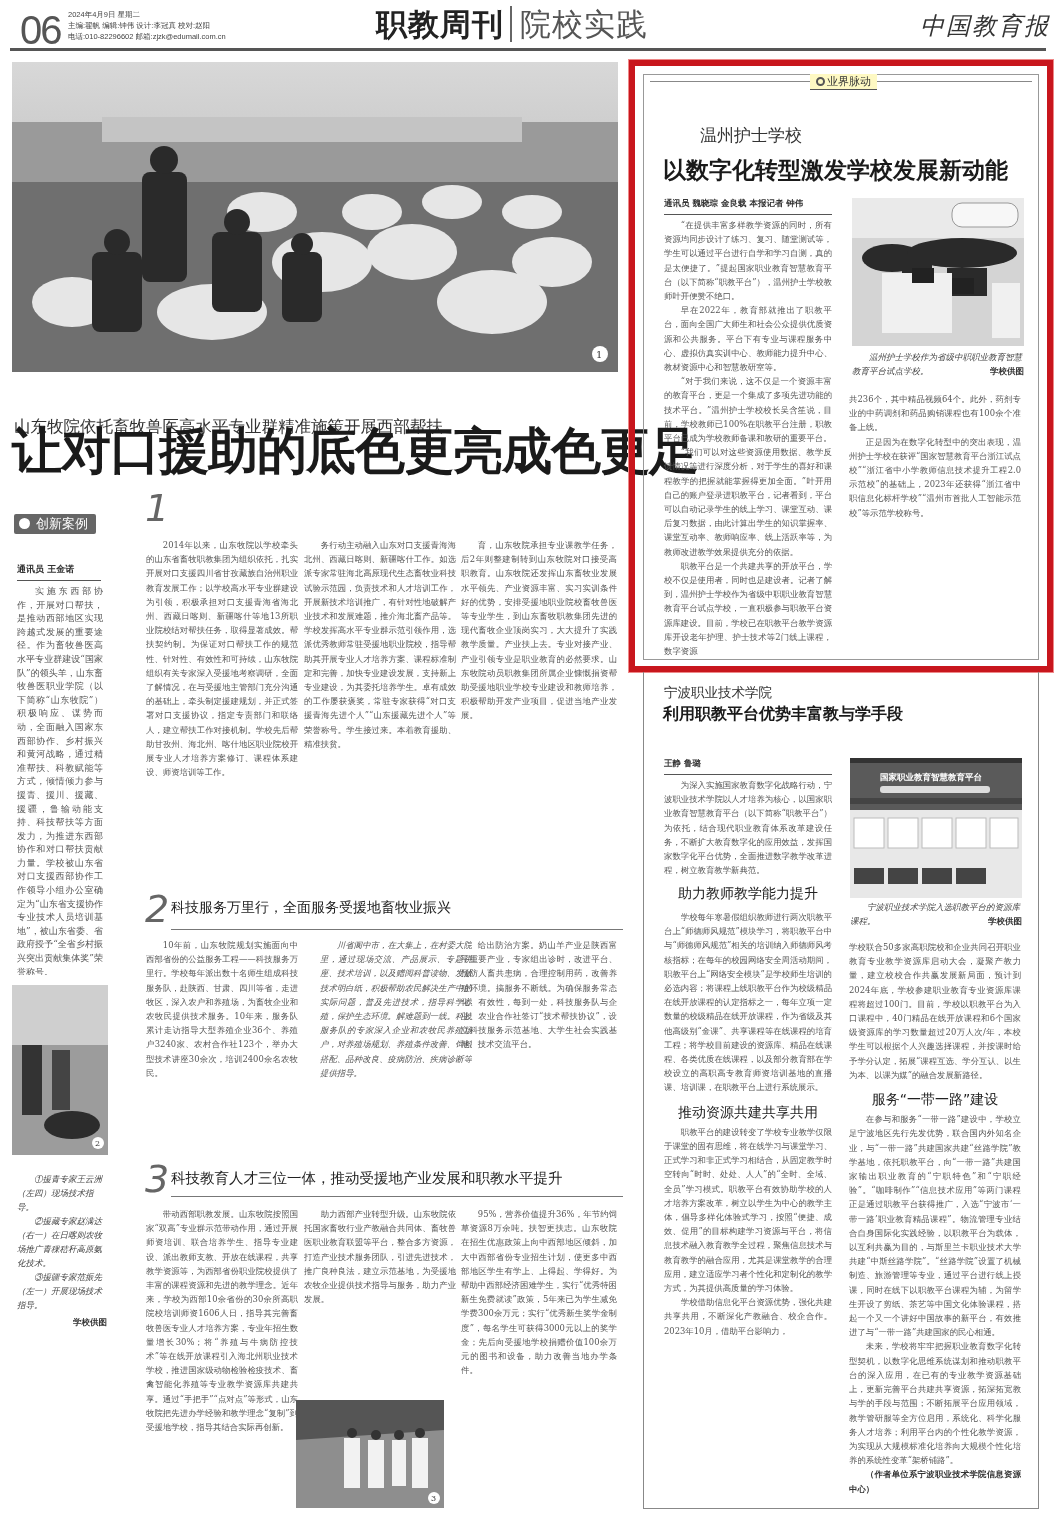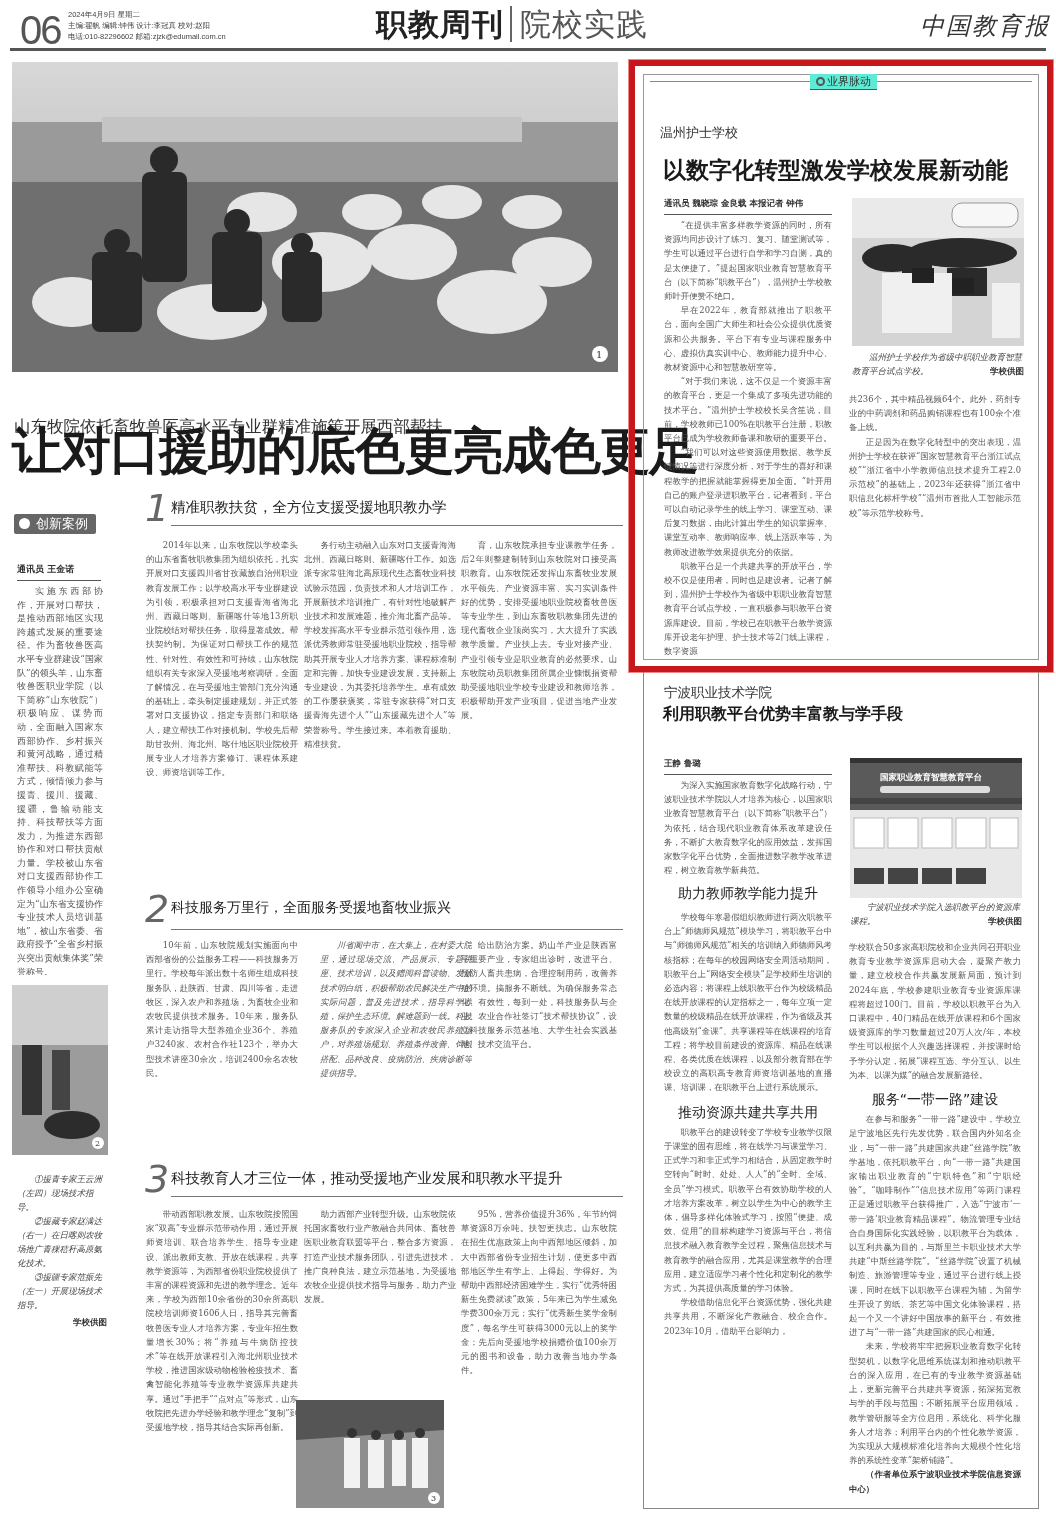--- a/index.html
+++ b/index.html
@@ -19,21 +19,21 @@
 .txt p{text-indent:2em}
 .sec-head{font-family:"DejaVu Sans",sans-serif;color:#222;border-bottom:1.5px solid #777}
 .sec-num{font-family:"DejaVu Sans",sans-serif;font-size:38px;color:#666;font-style:italic;font-weight:100}
 .badge{background:#666;color:#fff;font-family:"DejaVu Sans",sans-serif;font-size:13px;padding:1px 8px 1px 22px;border-radius:2px;position:absolute}
 .badge:before{content:"";position:absolute;left:5px;top:4px;width:11px;height:11px;border-radius:50%;background:#fff}
 .byline{font-family:"DejaVu Sans",sans-serif;font-size:9px;color:#333;font-weight:bold;border-bottom:1px solid #555;padding-bottom:4px}
 .caption{font-family:"DejaVu Serif",serif;font-size:8.5px;line-height:14px;color:#444;font-style:italic}
 .credit{font-family:"DejaVu Sans",sans-serif;font-size:8.5px;font-weight:bold;color:#333;font-style:normal}
 .redbox{left:629px;top:60px;width:424px;height:612px;border:6px solid #c8161d;box-shadow:0 0 0 1px #e88}
 .inner-box{left:643px;top:74px;width:396px;height:586px;border:1px solid #999}
-.pulse{font-family:Liberation Serif, serif;font-size:11px;color:#333;background:#5eead4;padding:0 6px;border-bottom:1px solid #555}
+.pulse{font-family:Liberation Serif, serif;font-size:11px;color:#333;background:#fef9c3;padding:0 6px;border-bottom:1px solid #555}
 .subhead{font-family:"DejaVu Sans",sans-serif;font-size:14px;color:#222;text-align:center}
 </style>
 </head>
 <body>
 
 <div class="abs hdr-num">06</div>
 <div class="abs hdr-meta">
   <div>2024年4月9日  星期二</div>
   <div>主编:翟帆  编辑:钟伟  设计:李冠真  校对:赵阳</div>
   <div>电话:010-82296602  邮箱:zjzk@edumail.com.cn</div>
@@ -104,21 +104,20 @@
 </div>
 <div class="abs caption" style="left:17px;top:1172px;width:90px;">
   <div style="text-indent:2em">①援青专家王云洲（左四）现场技术指导。</div>
   <div style="text-indent:2em">②援藏专家赵满达（右一）在日喀则农牧场推广青稞秸秆高原氨化技术。</div>
   <div style="text-indent:2em">③援疆专家范振先（左一）开展现场技术指导。</div>
   <div class="credit" style="text-align:right;margin-top:3px">学校供图</div>
 </div>
 
 <div class="abs" style="left:145px;top:494px;width:478px;height:34px;">
   <span class="abs sec-num" style="left:0;top:-8px;">1</span>
-  <div class="abs sec-head" style="left:26px;top:4px;width:452px;font-size:14.5px;padding-bottom:8px;">精准职教扶贫，全方位支援受援地职教办学</div>
 </div>
 <div class="abs txt" style="left:146px;top:538px;width:152px;height:340px;">
     <p>2014年以来，山东牧院以学校牵头的山东省畜牧职教集团为组织依托，扎实开展对口支援四川省甘孜藏族自治州职业教育发展工作；以学校高水平专业群建设为引领，积极承担对口支援青海省海北州、西藏日喀则、新疆喀什等地13所职业院校结对帮扶任务，取得显著成效。帮扶契约制。为保证对口帮扶工作的规范性、针对性、有效性和可持续，山东牧院组织有关专家深入受援地考察调研，全面了解情况，在与受援地主管部门充分沟通的基础上，牵头制定援建规划，并正式签署对口支援协议，指定专责部门和联络人，建立帮扶工作对接机制。学校先后帮助甘孜州、海北州、喀什地区职业院校开展专业人才培养方案修订、课程体系建设、师资培训等工作。</p>
   </div>
 <div class="abs txt" style="left:304px;top:538px;width:152px;height:340px;">
     <p>务行动主动融入山东对口支援青海海北州、西藏日喀则、新疆喀什工作。如选派专家常驻海北高原现代生态畜牧业科技试验示范园，负责技术和人才培训工作，开展新技术培训推广，有针对性地破解产业技术和发展难题，推介海北畜产品等。学校发挥高水平专业群示范引领作用，选派优秀教师常驻受援地职业院校，指导帮助其开展专业人才培养方案、课程标准制定和完善，加快专业建设发展，支持新上专业建设，为其委托培养学生。卓有成效的工作屡获褒奖，常驻专家获得“对口支援青海先进个人”“山东援藏先进个人”等荣誉称号。学生接过来。本着教育援助、精准扶贫。</p>
   </div>
 <div class="abs txt" style="left:461px;top:538px;width:156px;height:340px;">
     <p>育，山东牧院承担专业课教学任务，后2年则整建制转到山东牧院对口接受高职教育。山东牧院还发挥山东畜牧业发展水平领先、产业资源丰富、实习实训条件好的优势，安排受援地职业院校畜牧兽医等专业学生，到山东畜牧职教集团先进的现代畜牧企业顶岗实习，大大提升了实践教学质量。产业扶上去。专业对接产业、产业引领专业是职业教育的必然要求。山东牧院动员职教集团所属企业慷慨捐资帮助受援地职业学校专业建设和教师培养，积极帮助开发产业项目，促进当地产业发展。</p>
   </div>
@@ -170,21 +169,21 @@
 <div class="abs txt" style="left:461px;top:1207px;width:156px;height:312px;">
     <p>95%，营养价值提升36%，年节约饲草资源8万余吨。扶智更扶志。山东牧院在招生优惠政策上向中西部地区倾斜，加大中西部省份专业招生计划，使更多中西部地区学生有学上、上得起、学得好。为帮助中西部经济困难学生，实行“优秀特困新生免费就读”政策，5年来已为学生减免学费300余万元；实行“优秀新生奖学金制度”，每名学生可获得3000元以上的奖学金；先后向受援地学校捐赠价值100余万元的图书和设备，助力改善当地办学条件。</p>
   </div>
 
 <div class="abs redbox"></div>
 <div class="abs inner-box"></div>
 <div class="abs" style="left:650px;top:81px;width:382px;height:1px;background:#888;"></div>
 <div class="abs pulse" style="left:810px;top:74px;">
   <span style="display:inline-block;width:9px;height:9px;border:2px solid #555;border-radius:50%;vertical-align:-1px;margin-right:2px;"></span><span>业界脉动</span>
 </div>
-<div class="abs kicker" style="left:660px;top:124px;font-size:13px;">温州护士学校</div>
+<div class="abs kicker" style="left:700px;top:124px;font-size:17px;">温州护士学校</div>
 <div class="abs headline" style="left:663px;top:144px;font-size:23px;font-weight:bold;margin-top:11px;">以数字化转型激发学校发展新动能</div>
 <div class="abs byline" style="left:664px;top:198px;width:168px;font-size:8.5px;">通讯员  魏晓琮  金良载  本报记者  钟伟</div>
 <div class="abs txt" style="left:664px;top:218px;width:168px;height:438px;">
   <p>“在提供丰富多样教学资源的同时，所有资源均同步设计了练习、复习、随堂测试等，学生可以通过平台进行自学和学习自测，真的是太便捷了。”提起国家职业教育智慧教育平台（以下简称“职教平台”），温州护士学校教师叶开便赞不绝口。</p>
   <p>早在2022年，教育部就推出了职教平台，面向全国广大师生和社会公众提供优质资源和公共服务。平台下有专业与课程服务中心、虚拟仿真实训中心、教师能力提升中心、教材资源中心和智慧教研室等。</p>
   <p>“对于我们来说，这不仅是一个资源丰富的教育平台，更是一个集成了多项先进功能的技术平台。”温州护士学校校长吴含笙说，目前，学校教师已100%在职教平台注册，职教平台已成为学校教师备课和教研的重要平台。</p>
   <p>“我们可以对这些资源使用数据、教学反馈情况等进行深度分析，对于学生的喜好和课程教学的把握就能掌握得更加全面。”叶开用自己的账户登录进职教平台，记者看到，平台可以自动记录学生的线上学习、课堂互动、课后复习数据，由此计算出学生的知识掌握率、课堂互动率、教师响应率、线上活跃率等，为教师改进教学效果提供充分的依据。</p>
   <p>职教平台是一个共建共享的开放平台，学校不仅是使用者，同时也是建设者。记者了解到，温州护士学校作为省级中职职业教育智慧教育平台试点学校，一直积极参与职教平台资源库建设。目前，学校已在职教平台教学资源库开设老年护理、护士技术等2门线上课程，数字资源</p>
 </div>
 <div class="abs photo" style="left:852px;top:198px;width:172px;height:148px;">

